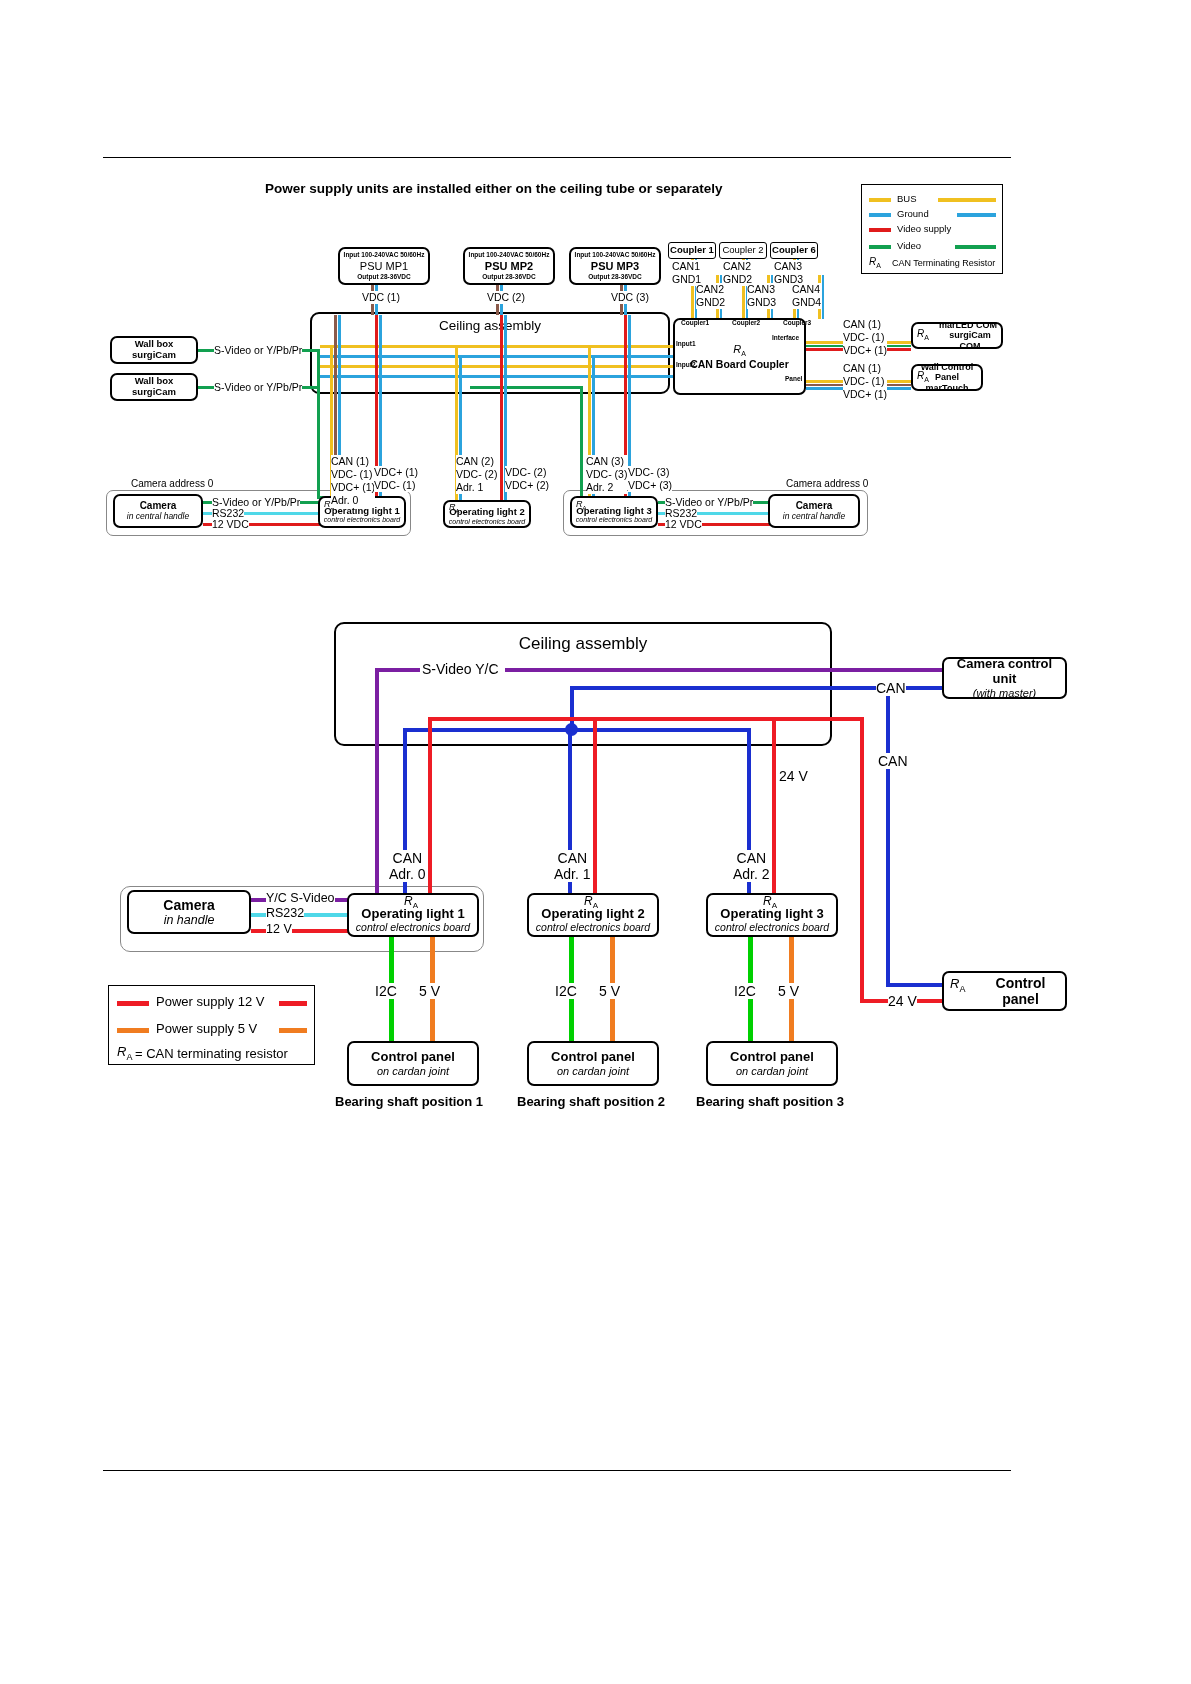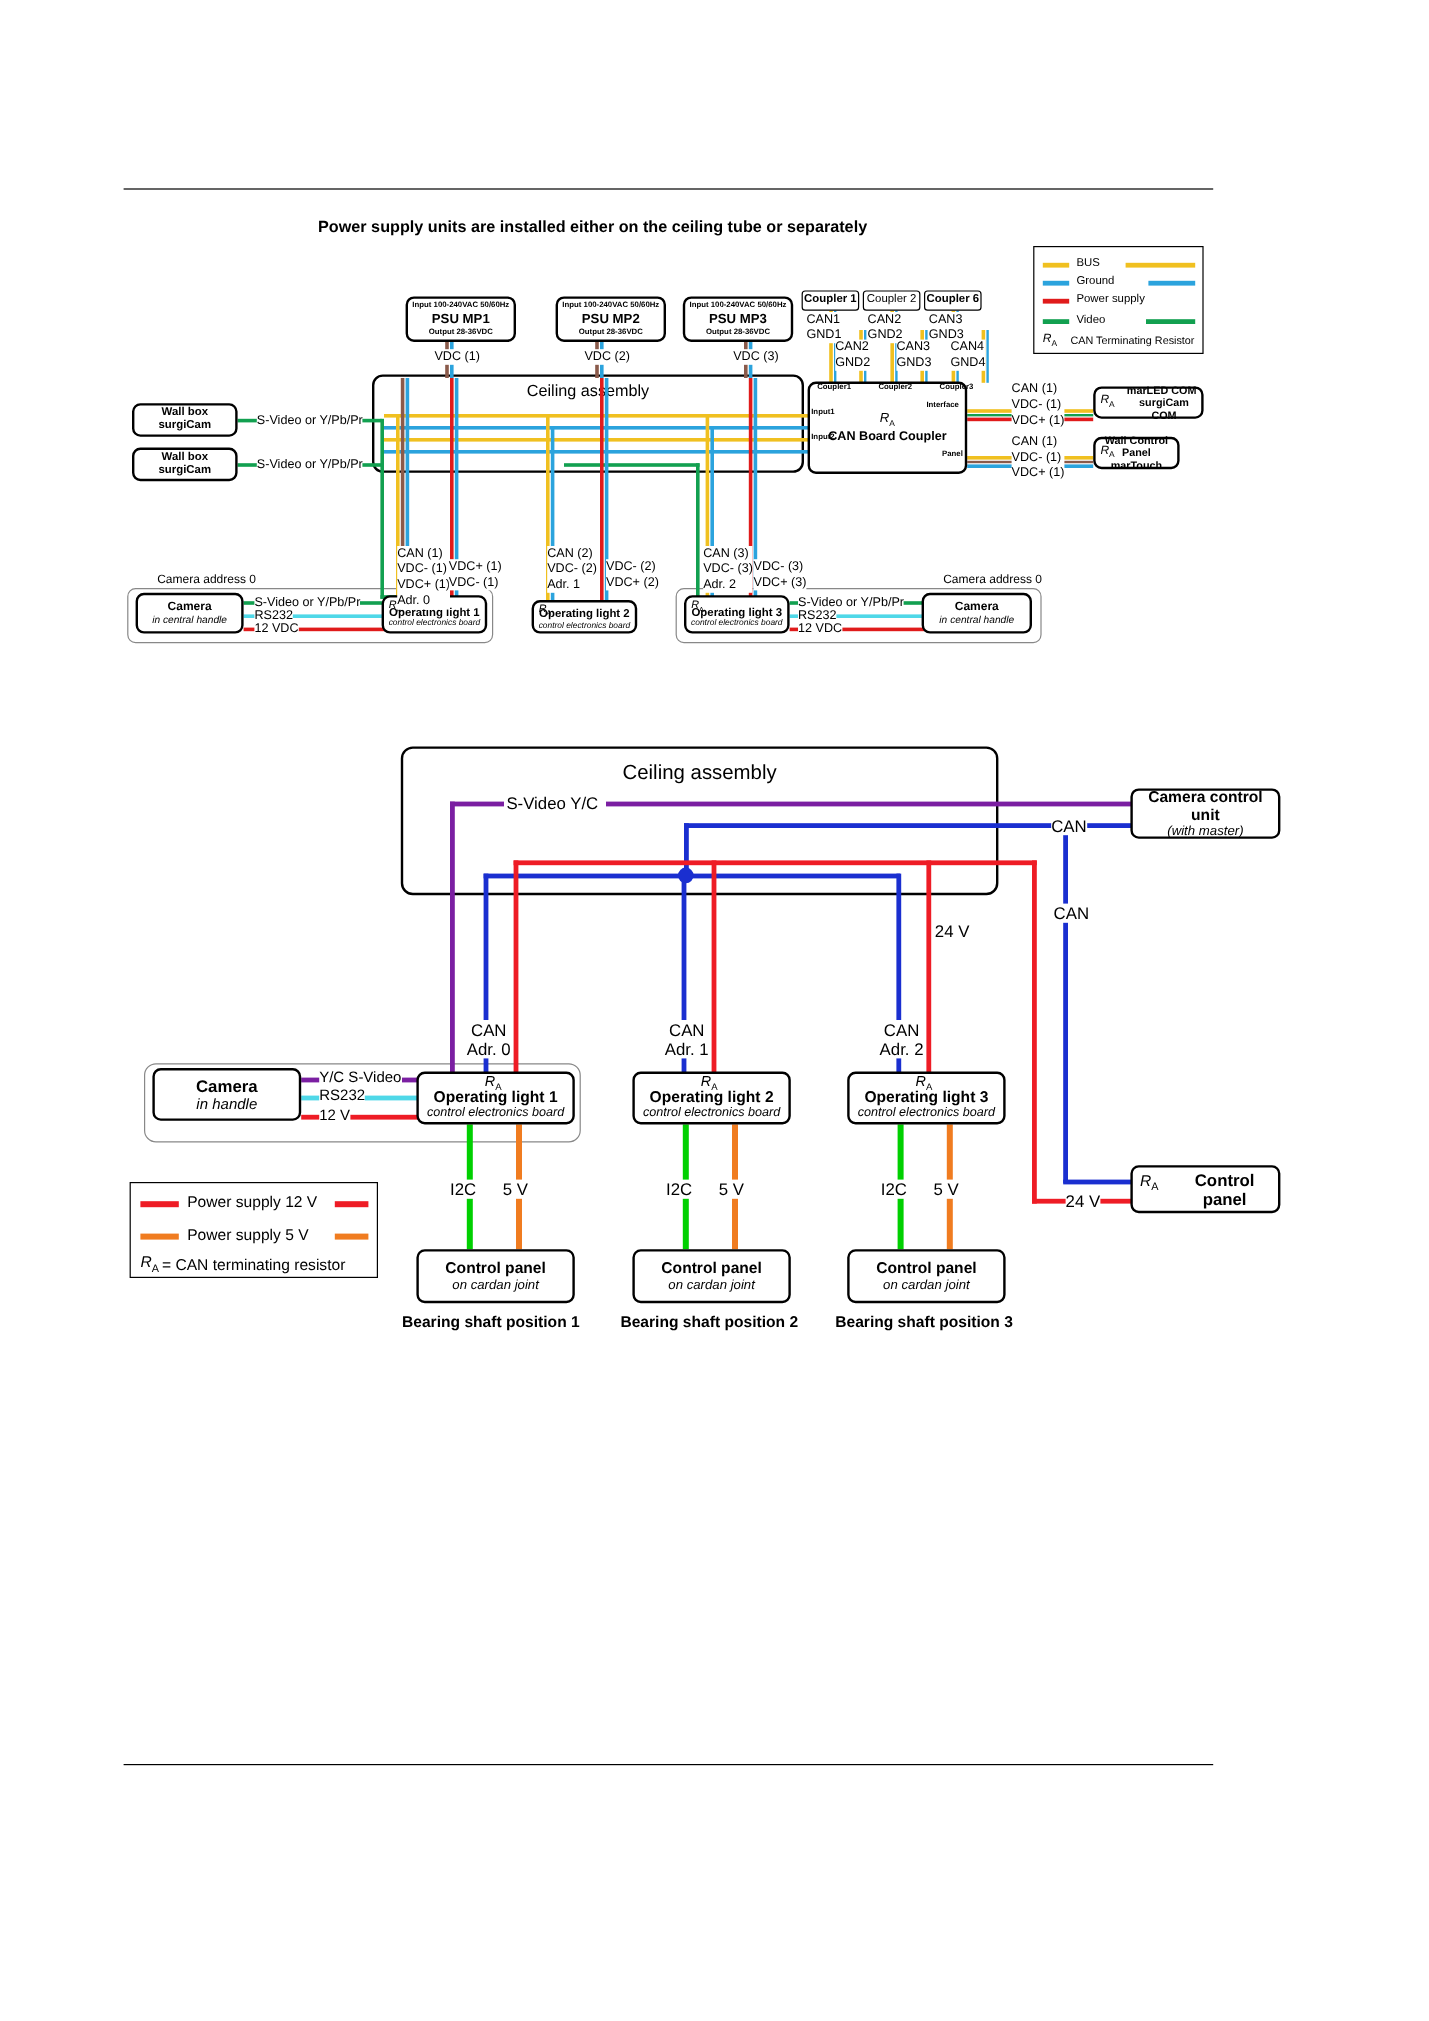--- a/index.html
+++ b/index.html
@@ -17,21 +17,21 @@
   
   .box{position:absolute;border:2.2px solid #000;border-radius:7px;background:#fff;
        box-sizing:border-box;display:flex;flex-direction:column;align-items:center;
        justify-content:center;text-align:center;line-height:1.15;z-index:6;}
   .thinbox{position:absolute;border:1px solid #888;border-radius:7px;background:transparent;box-sizing:border-box;z-index:2;}
   .lbl{position:absolute;background:#fff;font-size:10.5px;line-height:1.25;z-index:8;white-space:nowrap;}
   .wire{position:absolute;z-index:3;}
   .t{position:absolute;z-index:9;white-space:nowrap;}
 
   
-  #legend{position:absolute;left:861px;top:184px;width:140px;height:88px;border:1.4px solid #000;background:#fff;z-index:10;margin-top:21px;}
+  #legend{position:absolute;left:861px;top:184px;width:140px;height:88px;border:1.4px solid #000;background:#fff;z-index:10;}
   #legend .row{position:absolute;font-size:9.5px;}
   #legend .sw{position:absolute;height:4px;}
 
   
   #legend2{position:absolute;left:108px;top:985px;width:205px;height:78px;border:1.2px solid #000;background:#fff;z-index:10;}
   #legend2 .row{position:absolute;font-size:13px;}
   #legend2 .sw{position:absolute;height:5px;}
 
   .cap{position:absolute;font-size:13px;z-index:9;white-space:nowrap;}
 </style>
@@ -48,37 +48,37 @@
   <div id="legend">
     <div class="sw" style="left:7px;top:13px;width:22px;background:#f0c020"></div>
     <div class="row" style="left:35px;top:8px">BUS</div>
     <div class="sw" style="left:76px;top:13px;width:58px;background:#f0c020"></div>
 
     <div class="sw" style="left:7px;top:28px;width:22px;background:#2ba3dd"></div>
     <div class="row" style="left:35px;top:23px">Ground</div>
     <div class="sw" style="left:95px;top:28px;width:39px;background:#2ba3dd"></div>
 
     <div class="sw" style="left:7px;top:43px;width:22px;background:#e01b1b"></div>
-    <div class="row" style="left:35px;top:38px">Power supply</div>
+    <div class="row" style="left:35px;top:38px">Video supply</div>
 
     <div class="sw" style="left:7px;top:60px;width:22px;background:#12a050"></div>
     <div class="row" style="left:35px;top:55px">Video</div>
     <div class="sw" style="left:93px;top:60px;width:41px;background:#12a050"></div>
 
     <div class="row" style="left:7px;top:71px;font-style:italic;font-size:10px"><span>R</span><sub style="font-style:normal;font-size:7px">A</sub></div>
     <div class="row" style="left:30px;top:73px;font-size:9px">CAN Terminating Resistor</div>
   </div>
 
   <div class="box" style="left:310px;top:312px;width:360px;height:82px;border-radius:9px;z-index:2;background:transparent;justify-content:flex-start">
     <div style="font-size:13.5px;margin-top:4px">Ceiling assembly</div>
   </div>
 
   <div class="box" style="left:338px;top:247px;width:92px;height:38px">
     <div style="font-size:6.5px;font-weight:bold">Input 100-240VAC 50/60Hz</div>
-    <div style="font-size:11px;font-weight:bold;margin:1px 0">PSU MP1</div>
+    <div style="font-size:11px;font-weight:normal;margin:1px 0">PSU MP1</div>
     <div style="font-size:6.5px;font-weight:bold">Output 28-36VDC</div>
   </div>
   <div class="box" style="left:463px;top:247px;width:92px;height:38px">
     <div style="font-size:6.5px;font-weight:bold">Input 100-240VAC 50/60Hz</div>
     <div style="font-size:11px;font-weight:bold;margin:1px 0">PSU MP2</div>
     <div style="font-size:6.5px;font-weight:bold">Output 28-36VDC</div>
   </div>
   <div class="box" style="left:569px;top:247px;width:92px;height:38px">
     <div style="font-size:6.5px;font-weight:bold">Input 100-240VAC 50/60Hz</div>
     <div style="font-size:11px;font-weight:bold;margin:1px 0">PSU MP3</div>

